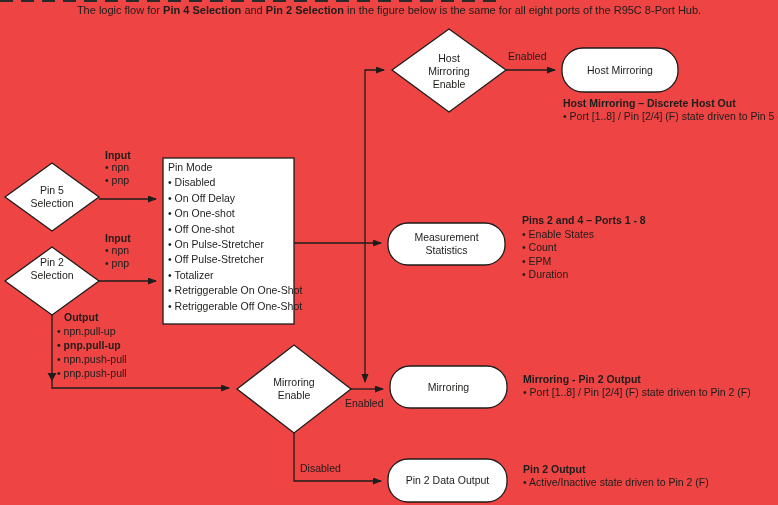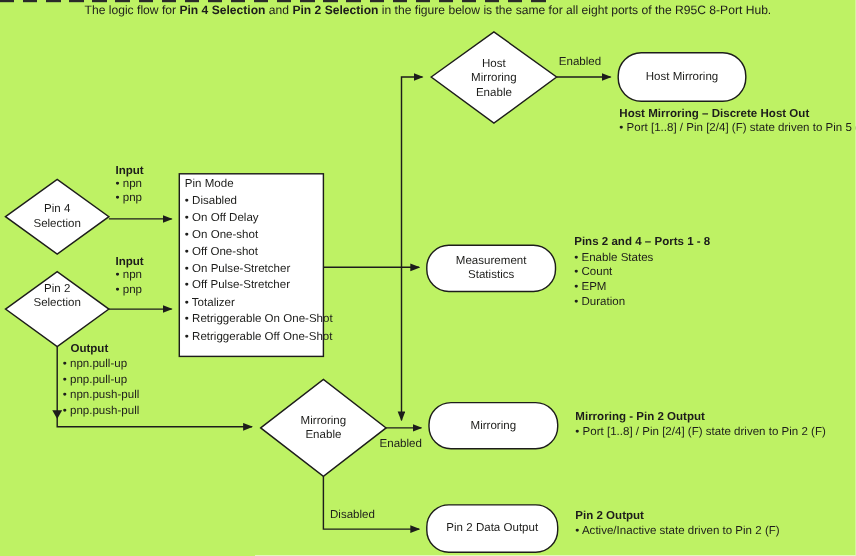--- a/index.html
+++ b/index.html
@@ -1,17 +1,17 @@
 <!DOCTYPE html>
 <html><head>
 <meta charset="utf-8">
 <style>
   html,body{margin:0;padding:0;background:#fff;}
   .canvas{
-    position:relative;width:778px;height:505px;background:#bef264;overflow:hidden;
+    position:relative;width:778px;height:505px;background:#ef4444;overflow:hidden;
     font-family:"Liberation Sans",sans-serif;color:#1d1d1b;
   }
   .crop-artifact{
     position:absolute;left:0;top:0;width:503px;height:2px;
     background:repeating-linear-gradient(90deg,#2a2a2a 0 13px,transparent 13px 21px);
   }
   .page-title{
     position:absolute;left:0;top:4px;width:778px;text-align:center;
     font-size:11px;letter-spacing:0;
   }
@@ -71,21 +71,21 @@
       <rect x="163" y="158" width="131" height="166" fill="#fff"></rect>
 
       <rect x="562" y="48" width="116" height="44" rx="21" fill="#fff"></rect>
       <rect x="388" y="223" width="117" height="42" rx="20" fill="#fff"></rect>
       <rect x="390" y="366" width="117" height="42" rx="20" fill="#fff"></rect>
       <rect x="388" y="459" width="119" height="43" rx="20" fill="#fff"></rect>
     </g>
   </svg>
 
   <div class="nlabel" style="left:12px;top:184px;width:80px;">
-    <div>Pin 4</div>
+    <div>Pin 5</div>
     <div>Selection</div>
   </div>
   <div class="nlabel" style="left:12px;top:256px;width:80px;">
     <div>Pin 2</div>
     <div>Selection</div>
   </div>
   <div class="nlabel" style="left:404px;top:52px;width:90px;">
     <div>Host</div>
     <div>Mirroring</div>
     <div>Enable</div>
@@ -125,21 +125,21 @@
     <div class="bullet">pnp</div>
   </div>
   <div class="note note-in" style="left:105px;top:232px;">
     <div class="note-title">Input</div>
     <div class="bullet">npn</div>
     <div class="bullet">pnp</div>
   </div>
   <div class="note note-out" style="left:64px;top:310px;">
     <div class="note-title">Output</div>
     <div class="bullet" style="margin-left:-7px;">npn.pull-up</div>
-    <div class="bullet" style="margin-left:-7px;">pnp.pull-up</div>
+    <div class="bullet" style="margin-left:-7px;font-weight:bold;">pnp.pull-up</div>
     <div class="bullet" style="margin-left:-7px;">npn.push-pull</div>
     <div class="bullet" style="margin-left:-7px;">pnp.push-pull</div>
   </div>
   <div class="note" style="left:563px;top:97px;">
     <div class="note-title">Host Mirroring – Discrete Host Out</div>
     <div class="bullet">Port [1..8] / Pin [2/4] (F) state driven to Pin 5 (M)</div>
   </div>
   <div class="note note-meas" style="left:522px;top:214px;">
     <div class="note-title">Pins 2 and 4 – Ports 1 - 8</div>
     <div class="bullet">Enable States</div>

